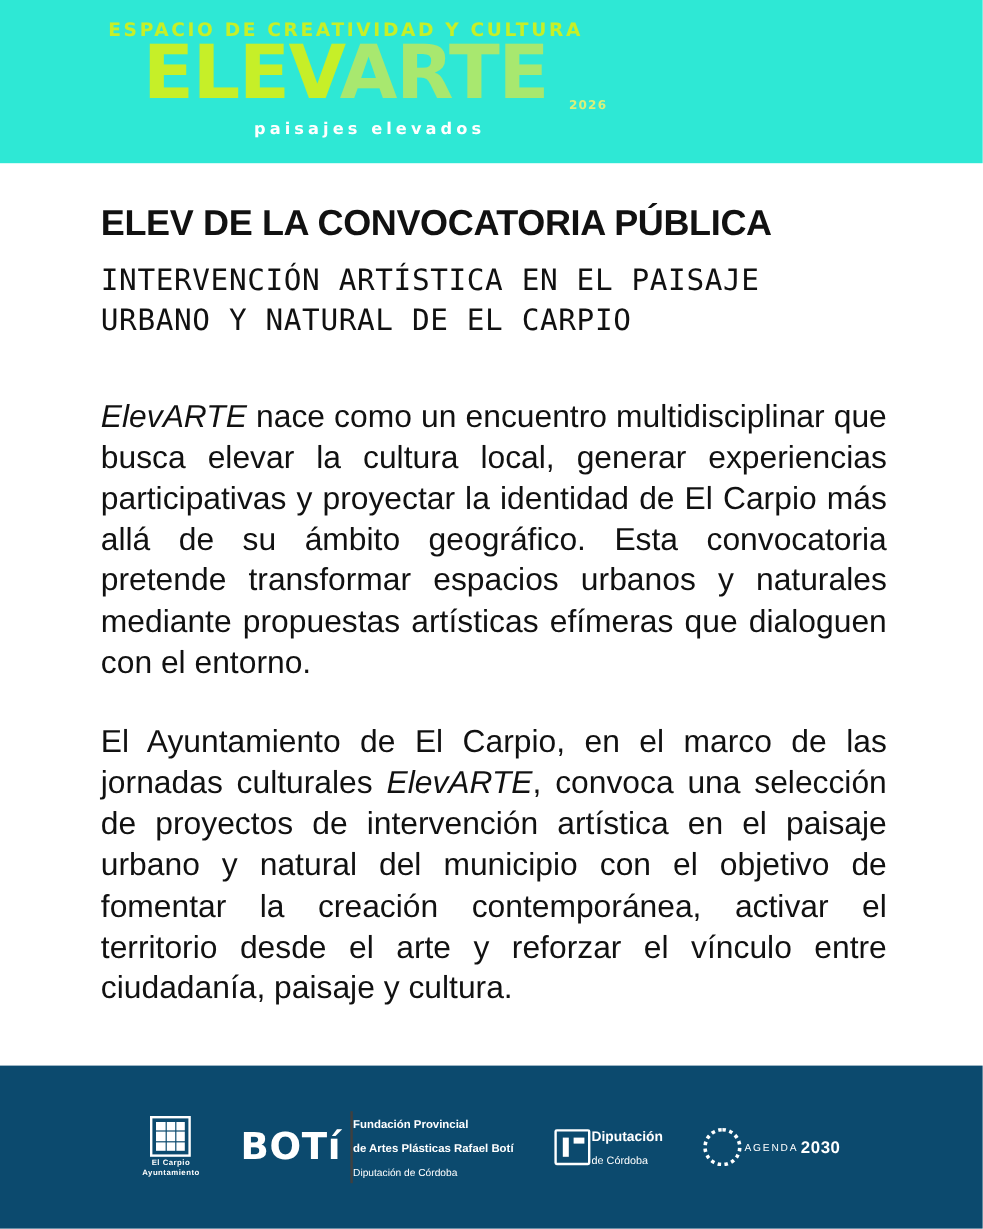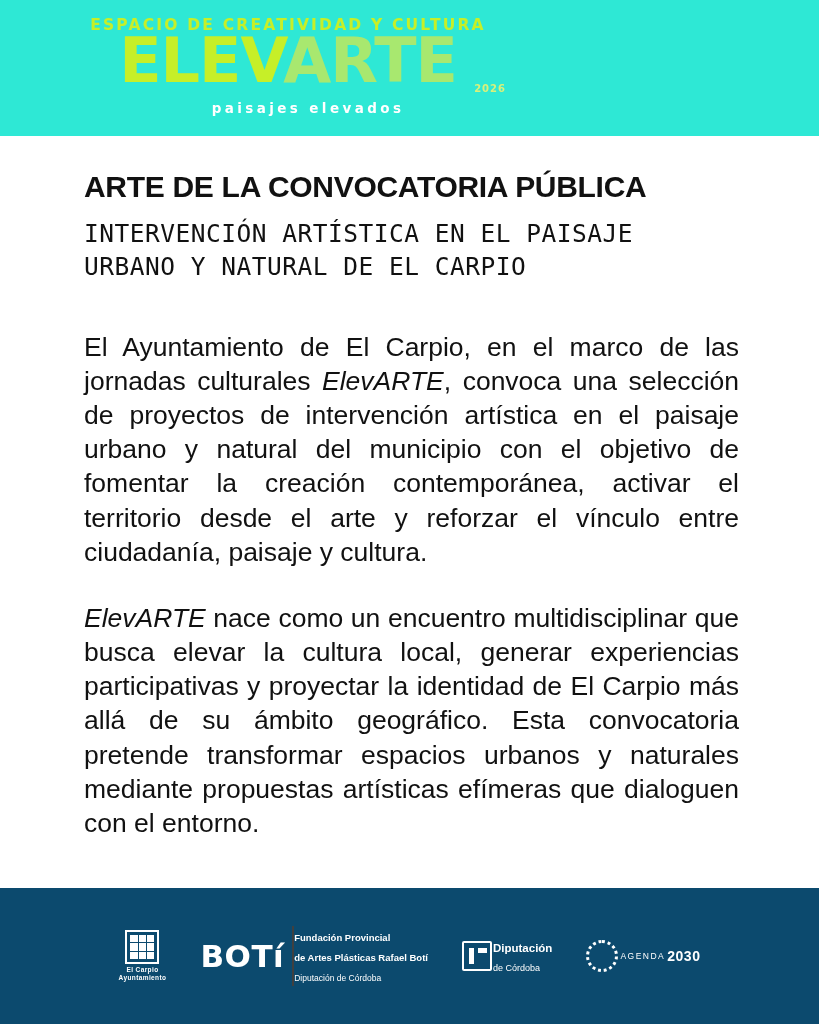--- a/index.html
+++ b/index.html
@@ -204,29 +204,29 @@
     <div class="tagline-top">ESPACIO DE CREATIVIDAD Y CULTURA</div>
     <div class="logo-row">
       <div class="logo-word"><span>ELEV</span><span class="soft">ARTE</span></div>
       <div class="logo-year">2026</div>
     </div>
     <div class="tagline-bottom">paisajes elevados</div>
   </div>
 </div>
 
 <div class="content">
-  <h1 class="doc-title">ARTE DE LA CONVOCATORIA PÚBLICA</h1>
+  <h1 class="doc-title">ELEV DE LA CONVOCATORIA PÚBLICA</h1>
   <div class="subtitle">
     <div>INTERVENCIÓN ARTÍSTICA EN EL PAISAJE</div>
     <div>URBANO Y NATURAL DE EL CARPIO</div>
   </div>
 
+  <p class="body-par"><em>ElevARTE</em><span> nace como un encuentro multidisciplinar que busca elevar la cultura local, generar experiencias participativas y proyectar la identidad de El Carpio más allá de su ámbito geográfico. Esta convocatoria pretende transformar espacios urbanos y naturales mediante propuestas artísticas efímeras que dialoguen con el entorno.</span></p>
+
   <p class="body-par"><span>El Ayuntamiento de El Carpio, en el marco de las jornadas culturales </span><em>ElevARTE</em><span>, convoca una selección de proyectos de intervención artística en el paisaje urbano y natural del municipio con el objetivo de fomentar la creación contemporánea, activar el territorio desde el arte y reforzar el vínculo entre ciudadanía, paisaje y cultura.</span></p>
-
-  <p class="body-par"><em>ElevARTE</em><span> nace como un encuentro multidisciplinar que busca elevar la cultura local, generar experiencias participativas y proyectar la identidad de El Carpio más allá de su ámbito geográfico. Esta convocatoria pretende transformar espacios urbanos y naturales mediante propuestas artísticas efímeras que dialoguen con el entorno.</span></p>
 </div>
 
 <div class="footer">
 
   <div class="f-item f-carpio">
     <span class="glyph">
       <i></i>
         <i></i>
         <i></i>
         <i></i>

